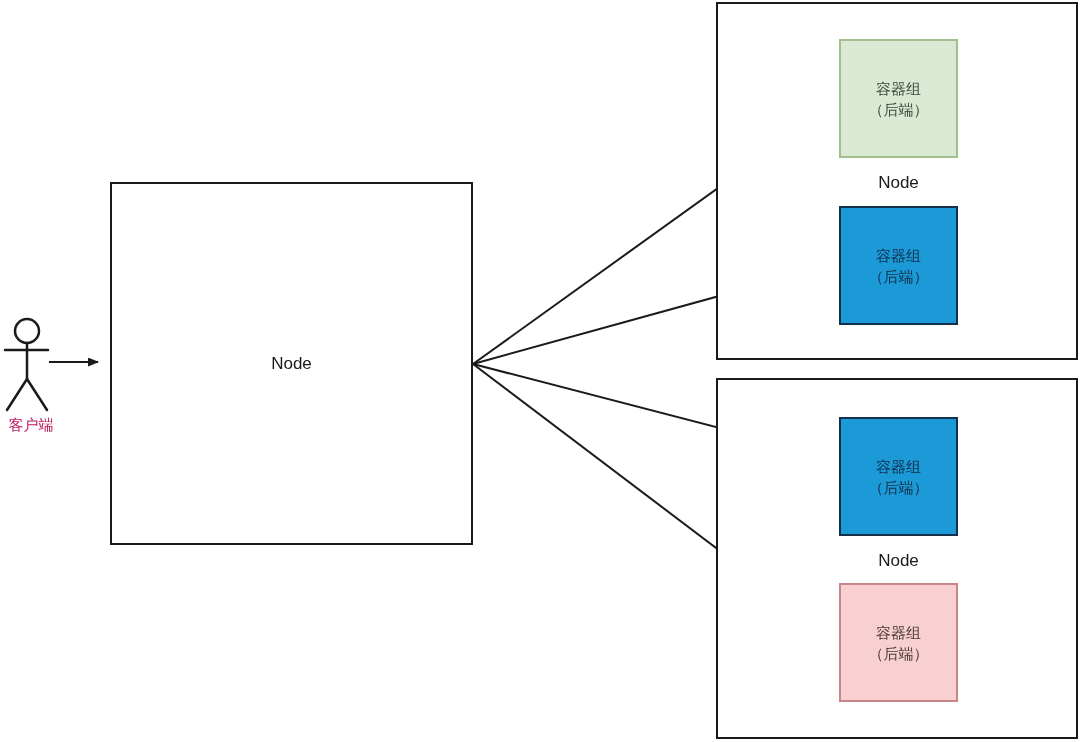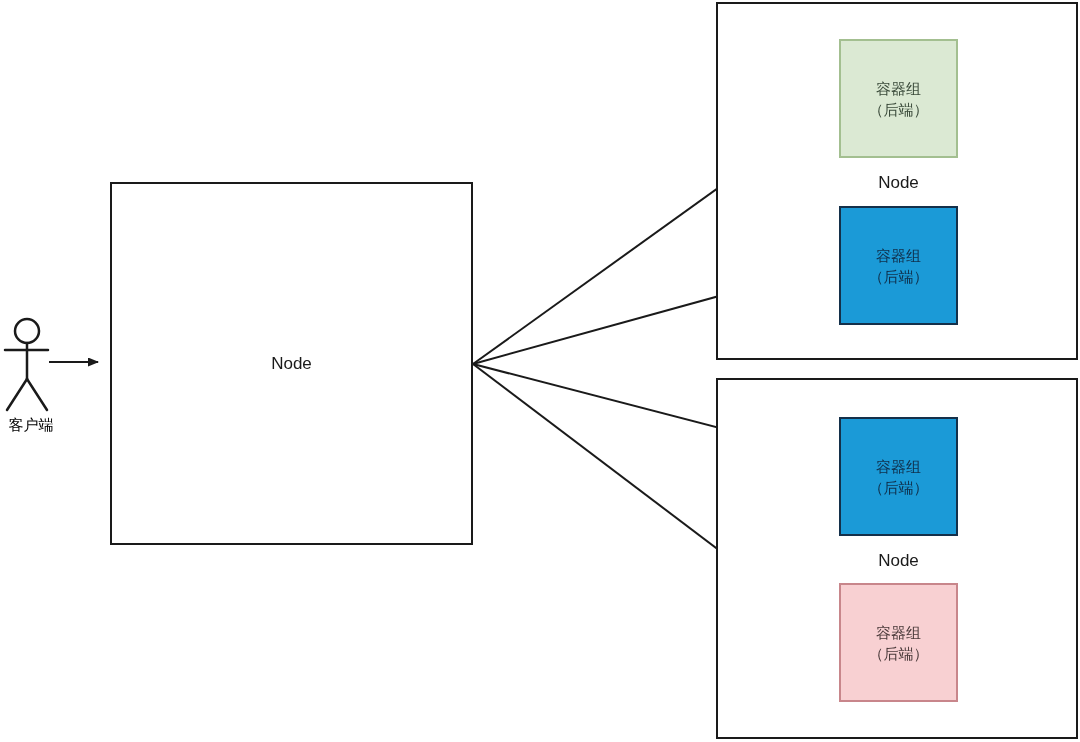--- a/index.html
+++ b/index.html
@@ -50,21 +50,21 @@
     left: 839px; width: 119px;
     text-align: center;
     font-size: 17px; color: #1a1a1a;
   }
   .node-label-top { top: 173px; }
   .node-label-bot { top: 551px; }
   .client-label {
     position: absolute;
     left: 1px; top: 416px; width: 60px;
     text-align: center;
-    font-size: 15px; color: #000000;
+    font-size: 15px; color: #be185d;
   }
 </style>
 </head>
 <body>
 
 <div class="canvas">
 
   <svg class="layer" viewBox="0 0 1080 742">
     <defs>
       <marker id="arrowhead" markerUnits="userSpaceOnUse" markerWidth="14" markerHeight="12" refX="10" refY="4.5" orient="auto">

